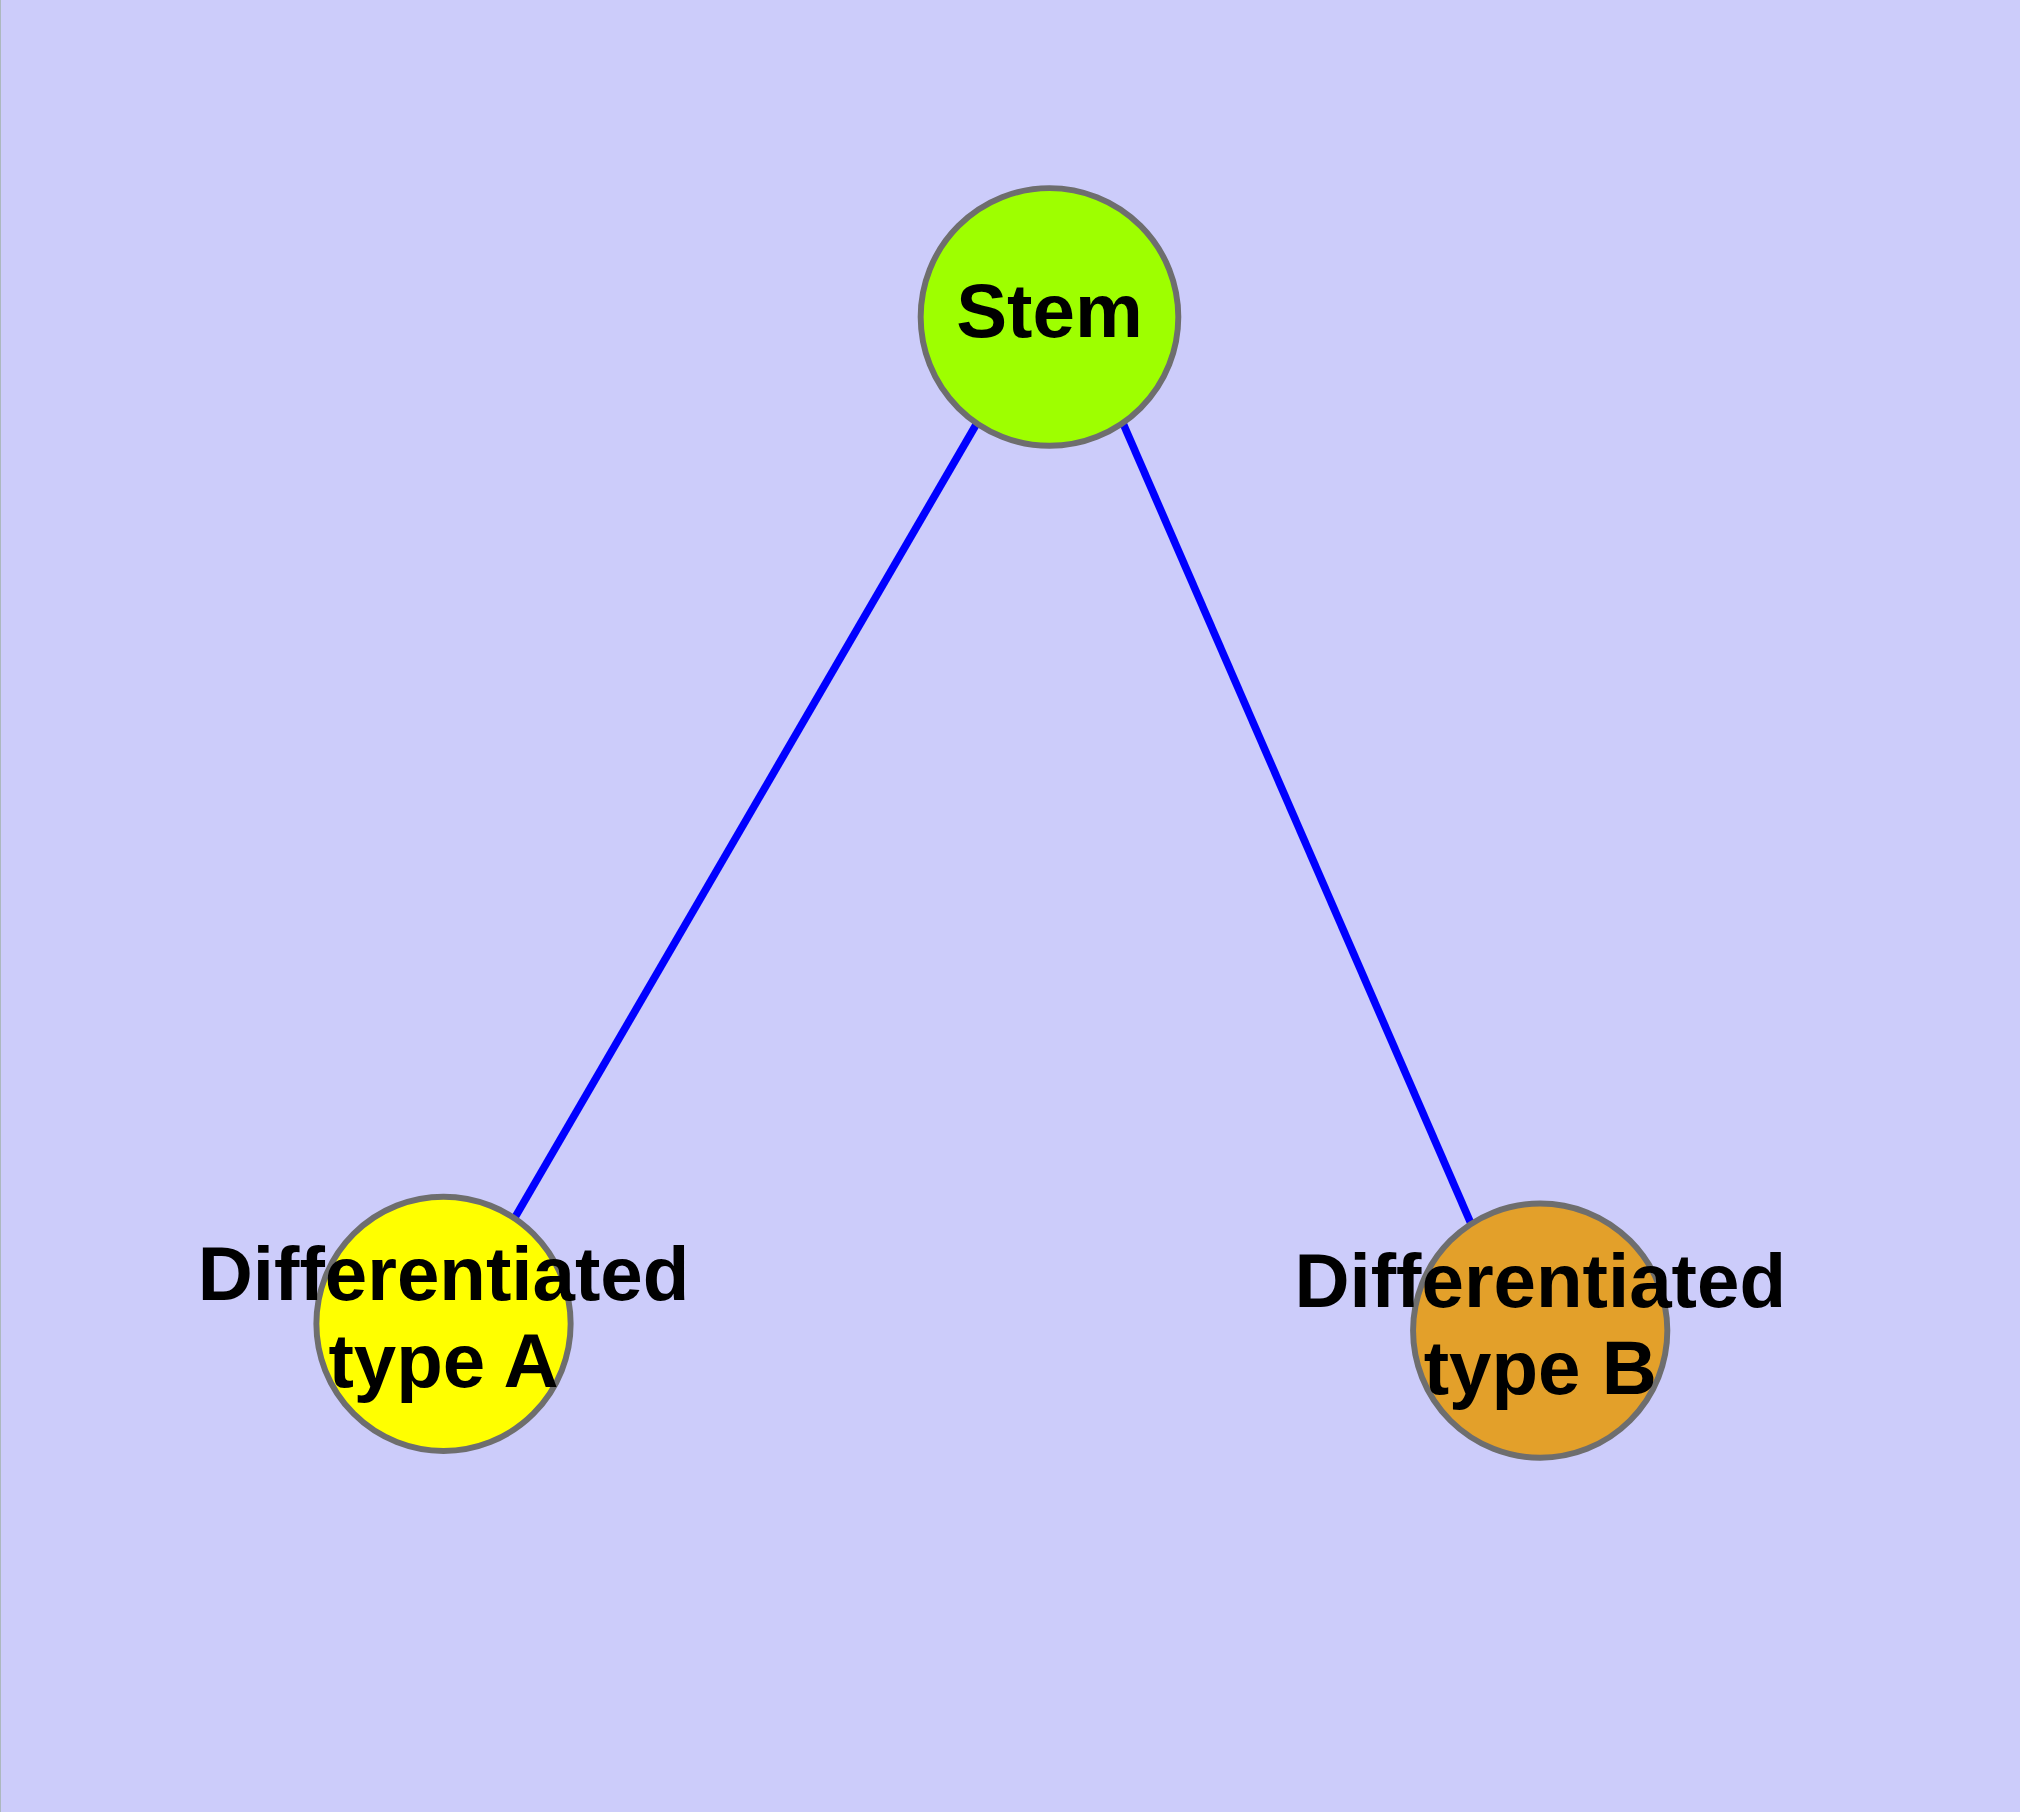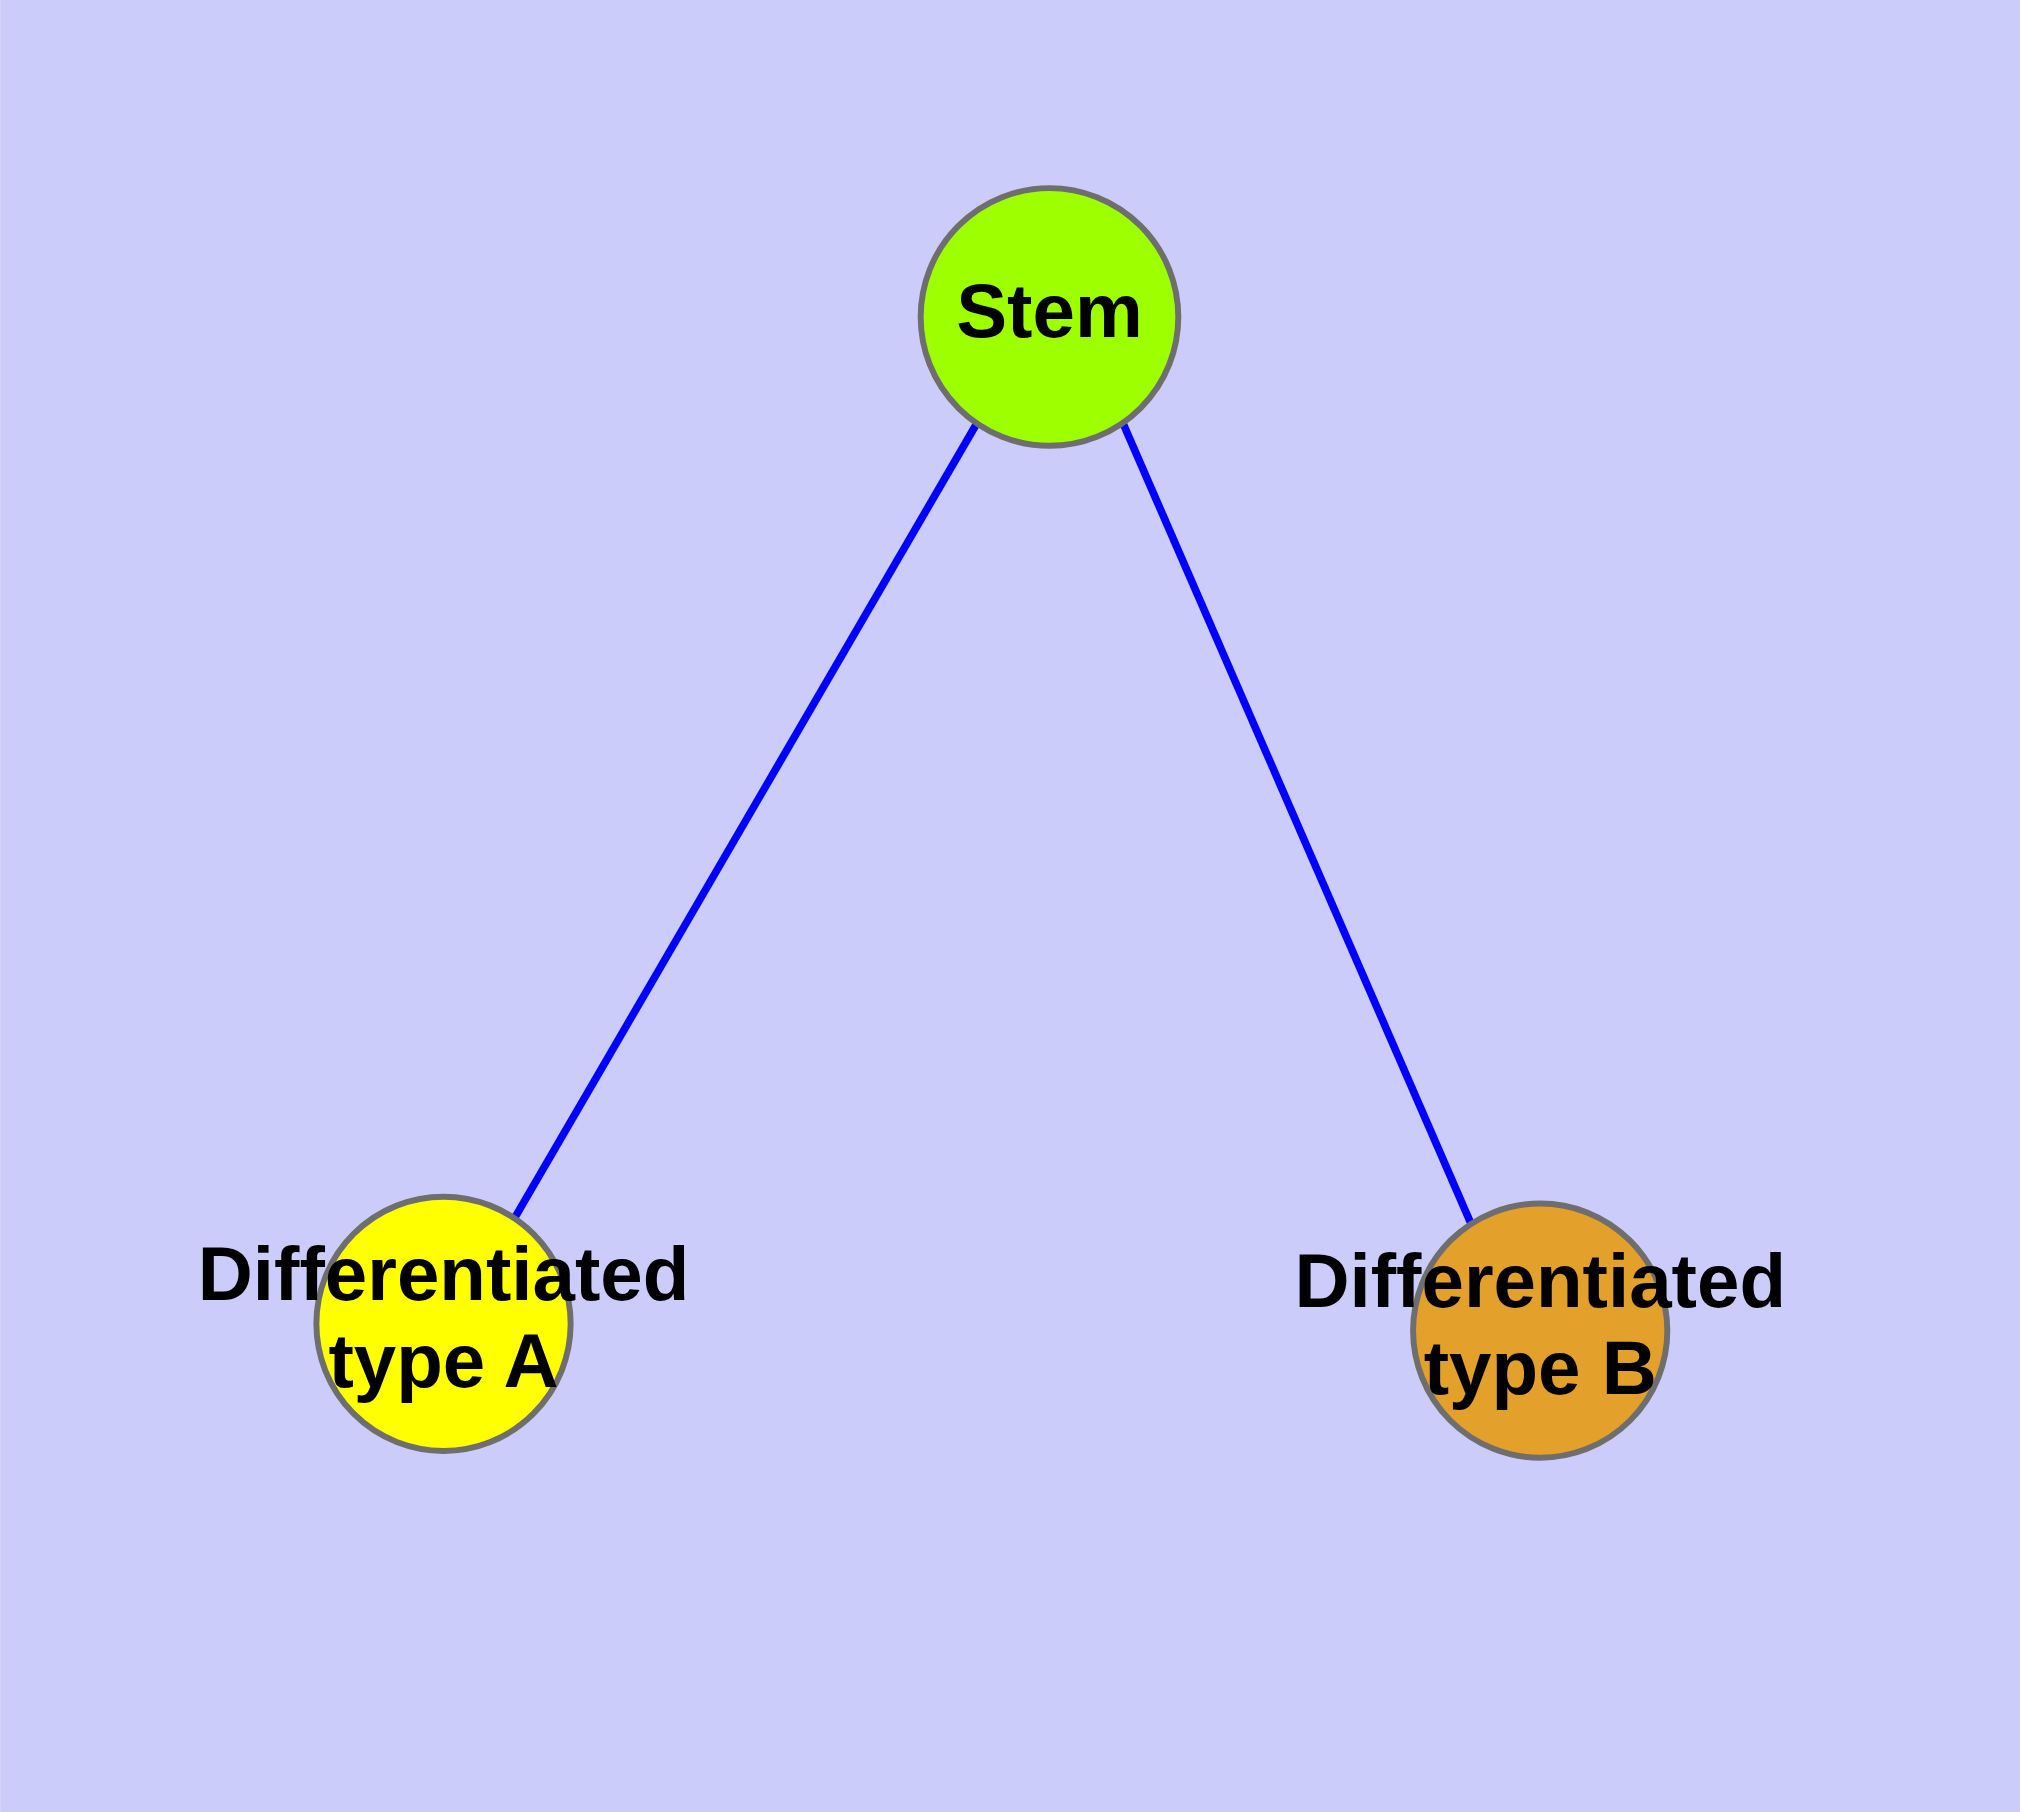--- a/index.html
+++ b/index.html
@@ -5,21 +5,21 @@
 <style>
   html, body {
     margin: 0;
     padding: 0;
     background: #ccccfa;
   }
   #canvas {
     position: relative;
     width: 2021px;
     height: 1812px;
-    background: #e5e5e5;
+    background: #4d7c0f;
     overflow: hidden;
     font-family: "Liberation Sans", "DejaVu Sans", sans-serif;
   }
   #graph-svg {
     position: absolute;
     left: 0;
     top: 0;
     width: 2021px;
     height: 1812px;
     display: block;

